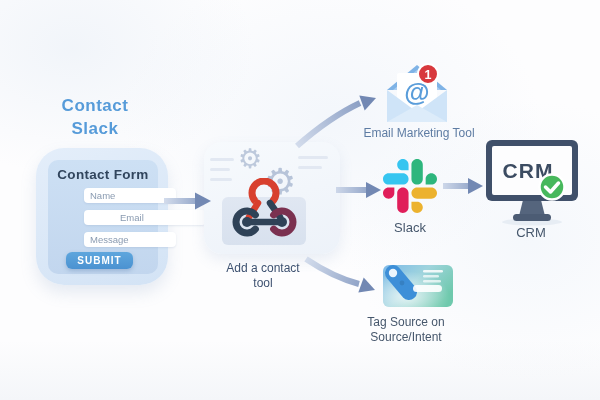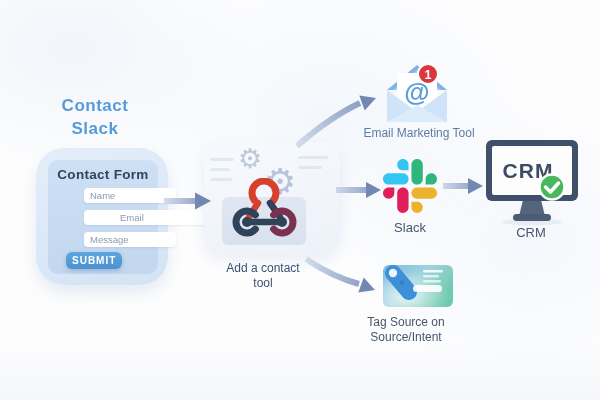--- a/index.html
+++ b/index.html
@@ -18,21 +18,21 @@
 
   
   .form-card{left:36px;top:148px;width:132px;height:137px;border-radius:28px;
     background:linear-gradient(160deg,#e4eefa,#d3e3f5);box-shadow:0 8px 16px rgba(120,150,190,.18);}
   .form-inner{left:12px;top:12px;width:110px;height:114px;border-radius:10px;
     background:linear-gradient(180deg,#cde0f4,#c2d6ee);}
   .form-title{left:0;top:7px;width:110px;font-size:13.5px;font-weight:bold;color:#31455d;letter-spacing:.3px;}
   .fld{left:12px;width:86px;height:15px;border:none;border-radius:4px;background:#fff;
     font-family:inherit;font-size:9.5px;color:#5f7189;padding:0 0 0 6px;box-shadow:0 1px 2px rgba(100,130,170,.15);margin-left:24px;}
   .fld::placeholder{color:#8a9bb1;opacity:1;}
-  .submit-btn{left:18px;top:92px;width:56px;height:17px;border:none;border-radius:6px;
+  .submit-btn{left:18px;top:92px;width:67px;height:17px;border:none;border-radius:6px;
     background:linear-gradient(180deg,#5ea6dd,#4b92d1);color:#fff;font-family:inherit;
     font-size:10px;font-weight:bold;letter-spacing:1px;box-shadow:0 2px 4px rgba(80,120,170,.35);}
 
   
   .auto-card{left:204px;top:142px;width:136px;height:112px;border-radius:18px;
     background:linear-gradient(165deg,#f7fafd,#edf2f9);box-shadow:0 6px 14px rgba(120,150,190,.14);}
   .skline{position:absolute;height:3px;border-radius:1.5px;background:#e2e8f2;}
   .gear{position:absolute;color:#bdc9dc;line-height:1;user-select:none;}
   .hook-panel{left:18px;top:55px;width:84px;height:48px;border-radius:6px;background:linear-gradient(180deg,#e0e7f2,#d8e1ee);}
   .caption{left:190px;top:261px;width:146px;font-size:12px;line-height:15px;color:#3d5170;}

